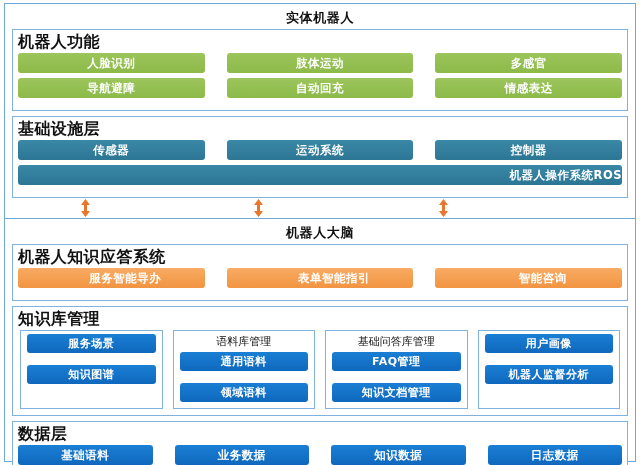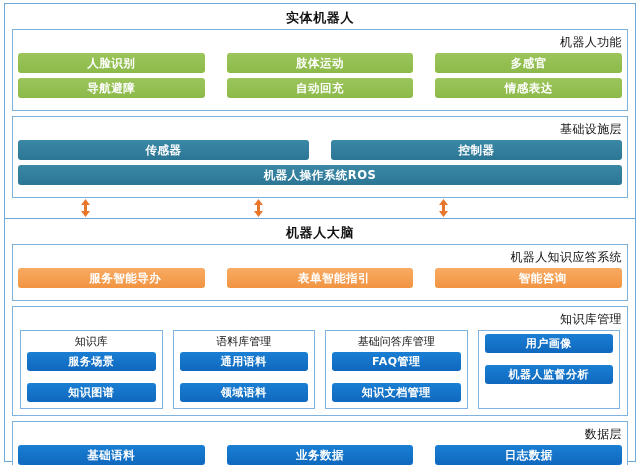--- a/index.html
+++ b/index.html
@@ -41,23 +41,23 @@
 
   
   .group{
     box-sizing:border-box;
     border:1.3px solid #7fb3de;
     background:#ffffff;
     margin:0 4px 5px 4px;
     padding:3px 5px 6px 5px;
   }
   .group-title{
-    text-align:right;
-    font-weight:normal;
-    font-size:12px;
+    text-align:left;
+    font-weight:bold;
+    font-size:16px;
     color:#111111;
     line-height:16px;
     padding:1px 0 3px 0;
     letter-spacing:.4px;
   }
 
   .row{
     display:flex;
     gap:22px;
     margin-bottom:5px;
@@ -76,21 +76,21 @@
     font-size:11.5px;
     font-weight:bold;
     letter-spacing:.5px;
     white-space:nowrap;
     overflow:hidden;
   }
   .pill.green{background:linear-gradient(180deg,#9cc55c 0%,#8cba49 100%);}
   .pill.teal {background:linear-gradient(180deg,#3a88a6 0%,#2c7694 100%);}
   .pill.orange{background:linear-gradient(180deg,#f8ab62 0%,#f19442 100%);padding-left:28px;}
   .pill.blue {background:linear-gradient(180deg,#1a7fd4 0%,#0f68bd 100%);}
-  .pill.wide{flex:1 1 100%;}
+  .pill.wide{flex:1 1 100%;text-align:right;}
 
   
   .kb-row{
     display:flex;
     gap:10px;
     padding:0 2px;
   }
   .kb-card{
     flex:1 1 0;
     box-sizing:border-box;
@@ -139,20 +139,21 @@
         <div class="pill green">导航避障</div>
         <div class="pill green">自动回充</div>
         <div class="pill green">情感表达</div>
       </div>
     </div>
 
     <div class="group">
       <div class="group-title">基础设施层</div>
       <div class="row">
         <div class="pill teal">传感器</div>
+        <div class="pill teal">运动系统</div>
         <div class="pill teal">控制器</div>
       </div>
       <div class="row">
         <div class="pill teal wide">机器人操作系统ROS</div>
       </div>
     </div>
   </div>
 
   <div class="connector" style="left:80px;top:199px;">
     <svg width="11" height="18" viewBox="0 0 11 18" aria-hidden="true">
@@ -180,21 +181,20 @@
         <div class="pill orange">表单智能指引</div>
         <div class="pill orange">智能咨询</div>
       </div>
     </div>
 
     <div class="group">
       <div class="group-title">知识库管理</div>
       <div class="kb-row">
 
         <div class="kb-card">
-          <div class="kb-card-title">知识库</div>
           <div class="pill blue">服务场景</div>
           <div class="pill blue">知识图谱</div>
         </div>
 
         <div class="kb-card">
           <div class="kb-card-title">语料库管理</div>
           <div class="pill blue">通用语料</div>
           <div class="pill blue">领域语料</div>
         </div>
 
@@ -210,18 +210,19 @@
         </div>
 
       </div>
     </div>
 
     <div class="group">
       <div class="group-title">数据层</div>
       <div class="row">
         <div class="pill blue">基础语料</div>
         <div class="pill blue">业务数据</div>
+        <div class="pill blue">知识数据</div>
         <div class="pill blue">日志数据</div>
       </div>
     </div>
   </div>
 
 </div>
 
 </body></html>

